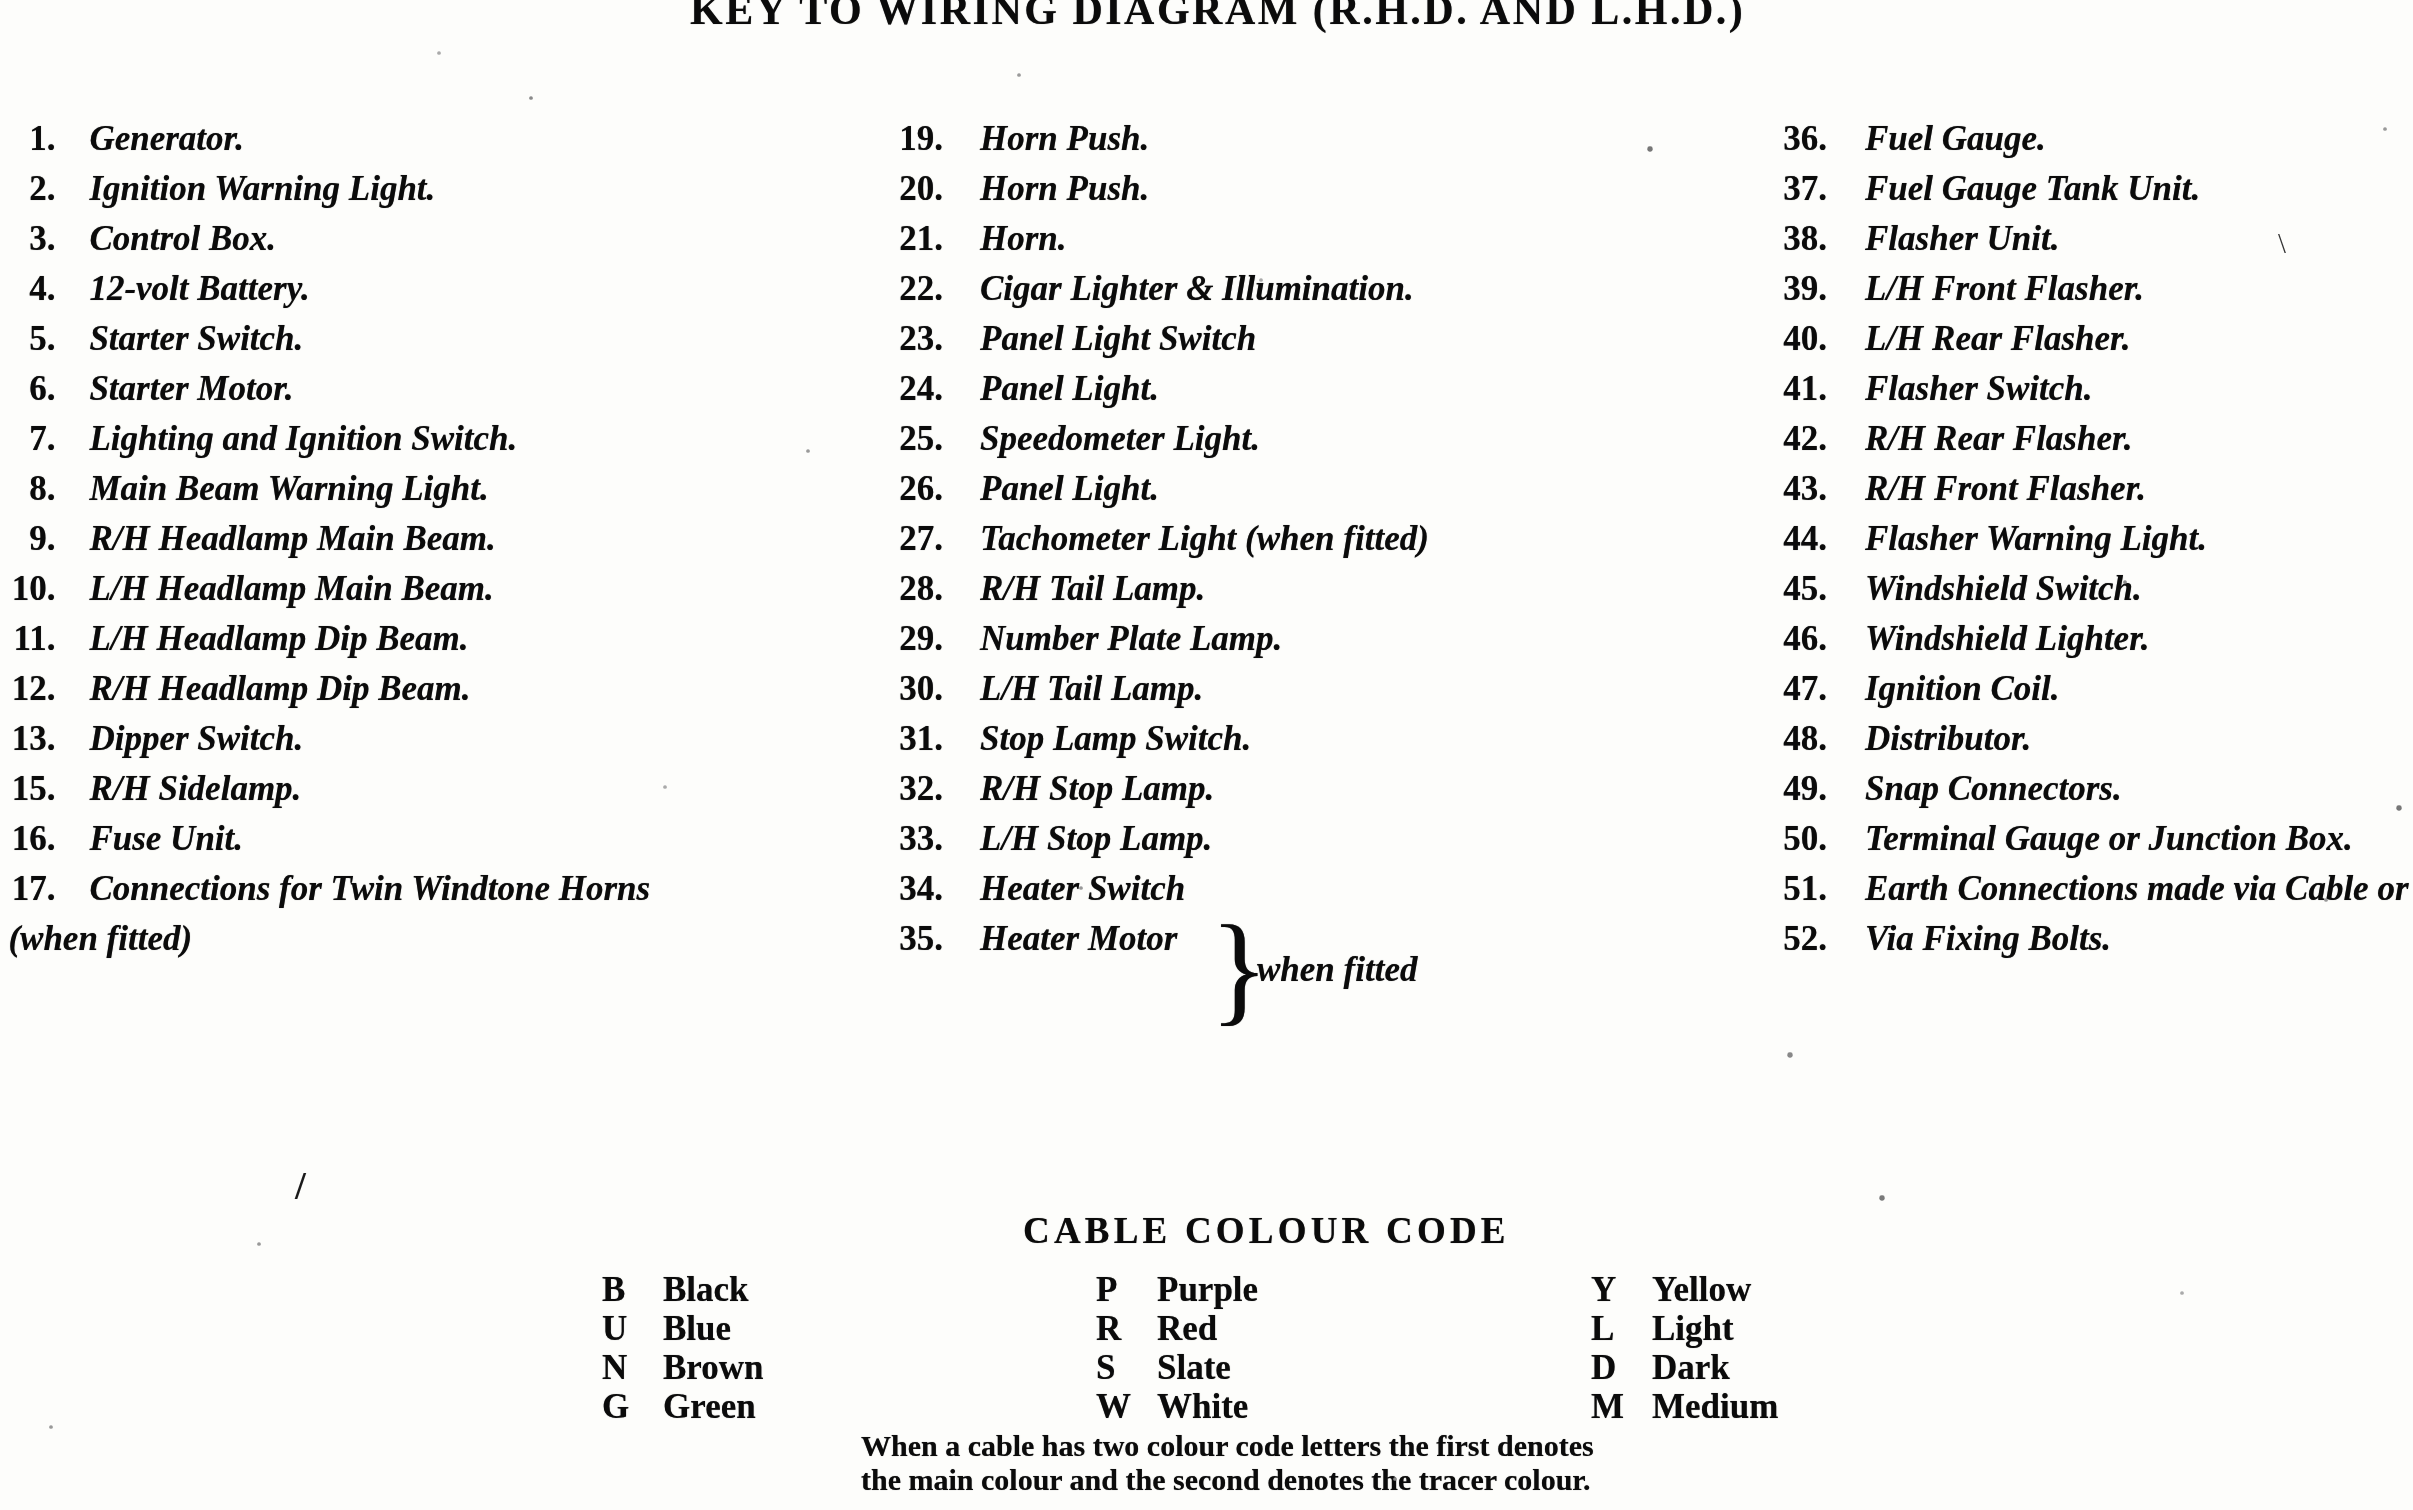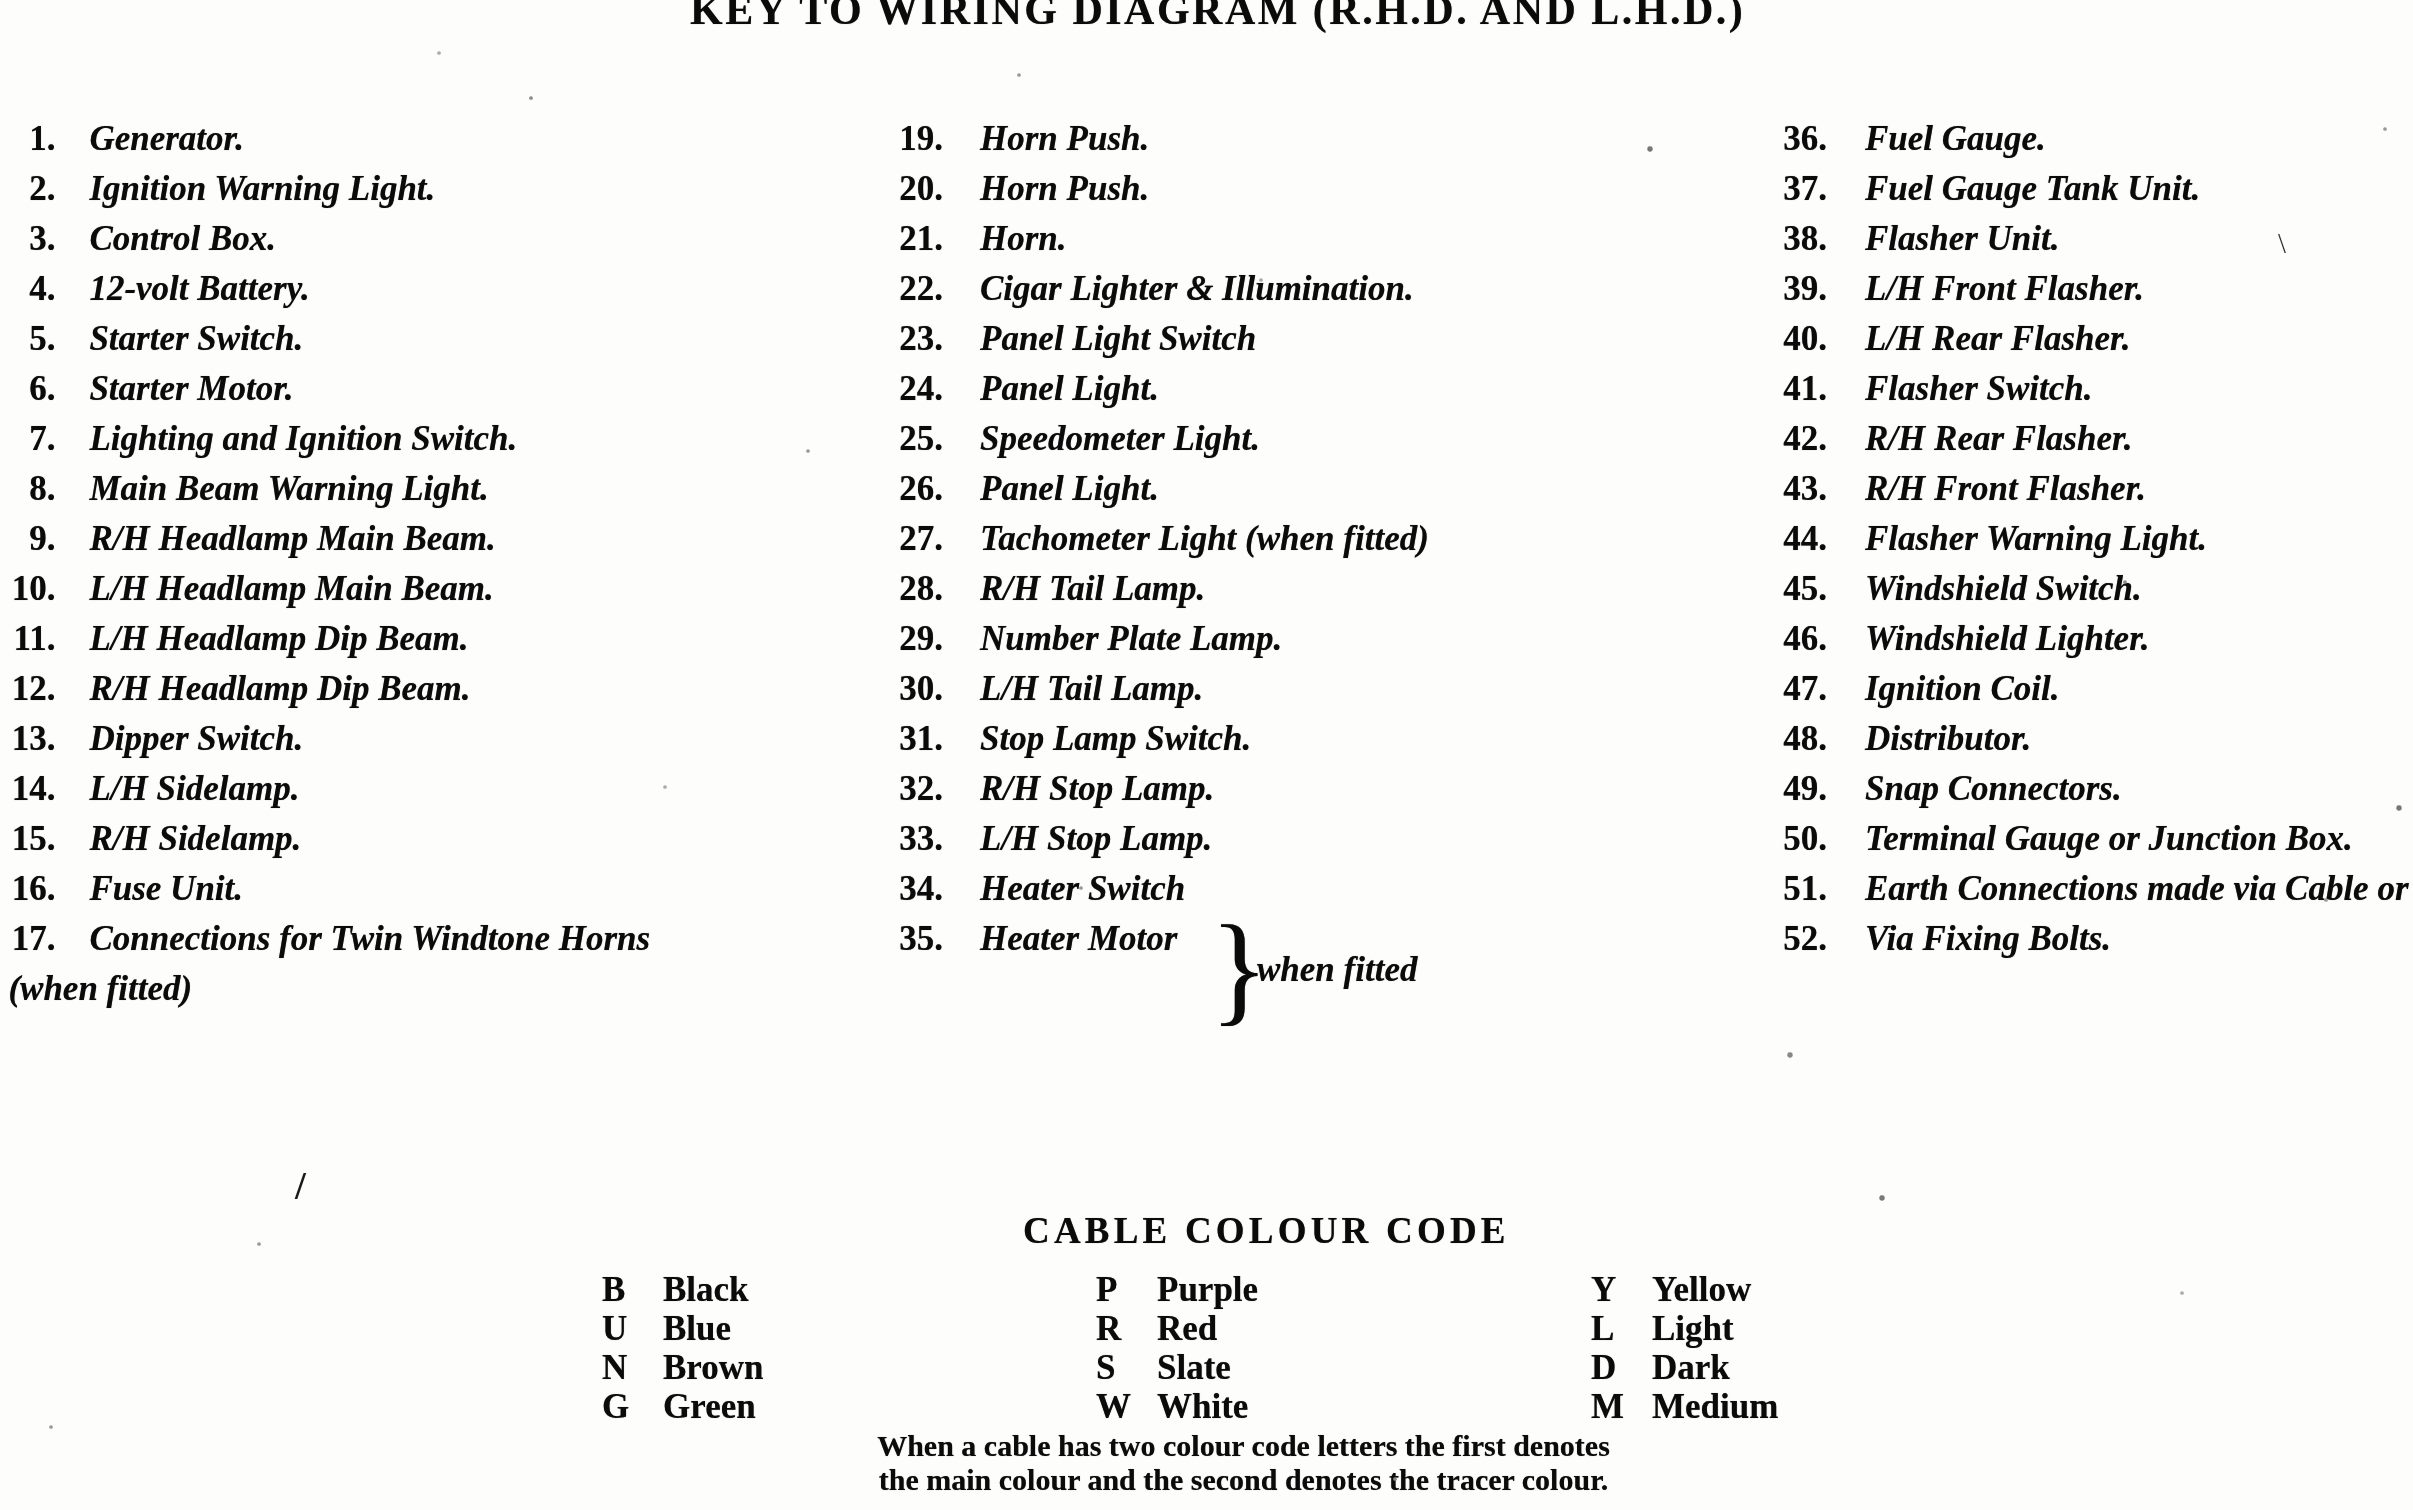--- a/index.html
+++ b/index.html
@@ -51,21 +51,21 @@
   .ccc-col{position:absolute;top:1270px}
   #ccc-col-0{left:602px}
   #ccc-col-1{left:1096px}
   #ccc-col-2{left:1591px}
   .ccc-row{display:flex;line-height:39px;font-size:35px;font-weight:bold;white-space:nowrap}
   .ccc-code{flex:none;width:61px}
 
   
   .note{
     position:absolute;left:861px;top:1429px;width:765px;
-    font-size:30px;font-weight:bold;line-height:34px;text-align:center;
+    font-size:30px;font-weight:bold;line-height:34px;
     white-space:nowrap;
   }
 
   
   .stray-slash{position:absolute;left:295px;top:1163px;font-size:39px;font-weight:bold;color:#1a1a1a}
   .stray-backslash{position:absolute;left:2278px;top:228px;font-size:28.5px;color:#333}
   .noise{
     position:absolute;top:0;left:0;width:1.7px;height:1.7px;border-radius:50%;
     box-shadow:
       530px 97px 0 0.8px #8a8a8a,
@@ -140,24 +140,20 @@
     </div>
     <div class="key-row">
       <span class="key-num ink">12.</span>
       <span class="key-label ink">R/H Headlamp Dip Beam.</span>
     </div>
     <div class="key-row">
       <span class="key-num ink">13.</span>
       <span class="key-label ink">Dipper Switch.</span>
     </div>
     <div class="key-row">
-      <span class="key-num ink">14.</span>
-      <span class="key-label ink">L/H Sidelamp.</span>
-    </div>
-    <div class="key-row">
       <span class="key-num ink">15.</span>
       <span class="key-label ink">R/H Sidelamp.</span>
     </div>
     <div class="key-row">
       <span class="key-num ink">16.</span>
       <span class="key-label ink">Fuse Unit.</span>
     </div>
     <div class="key-row">
       <span class="key-num ink">17.</span>
       <span class="key-label ink">Connections for Twin Windtone Horns</span>

